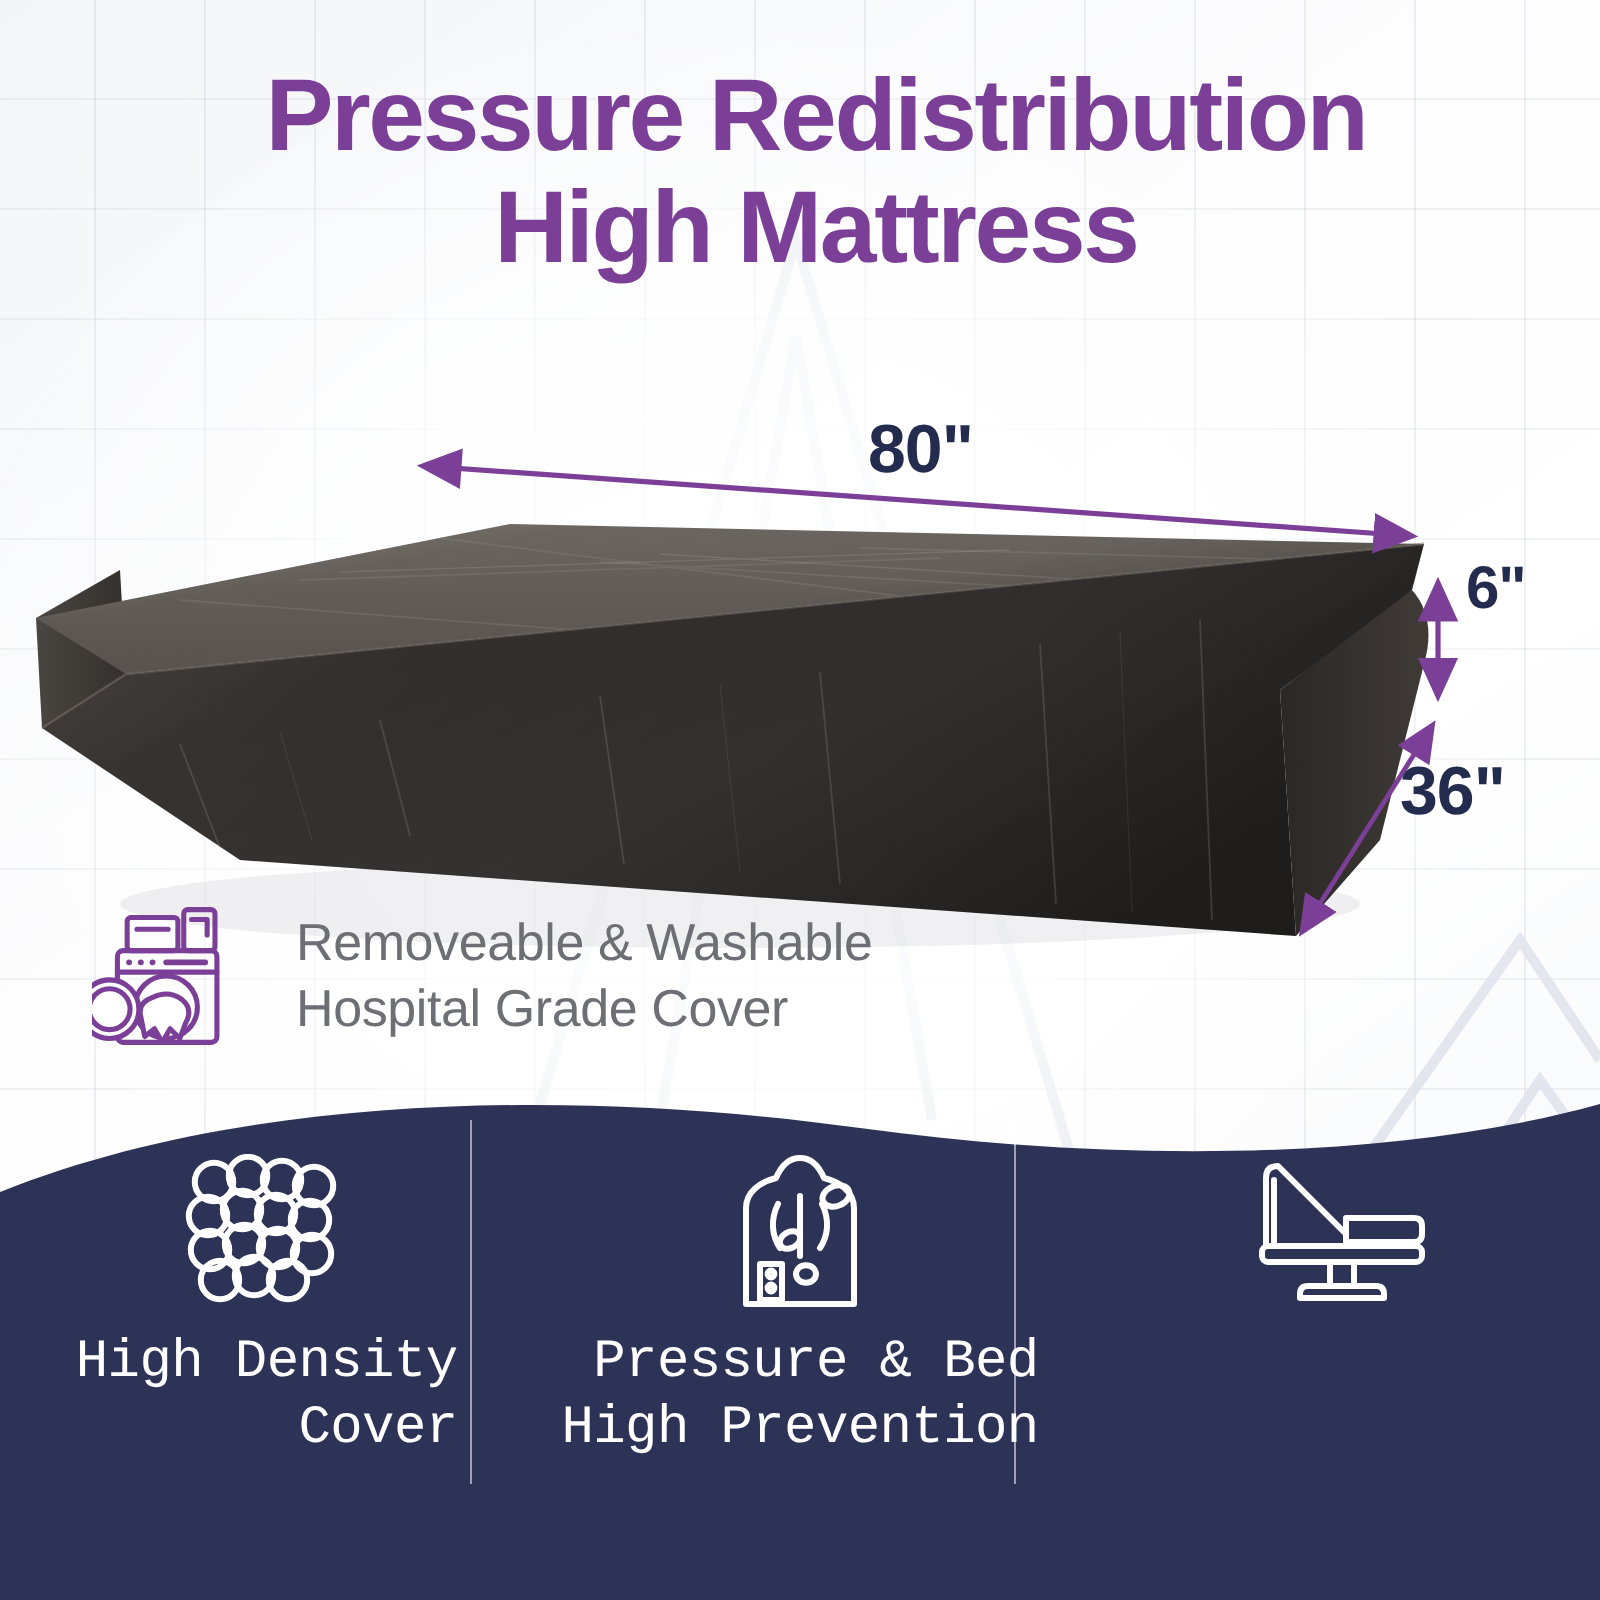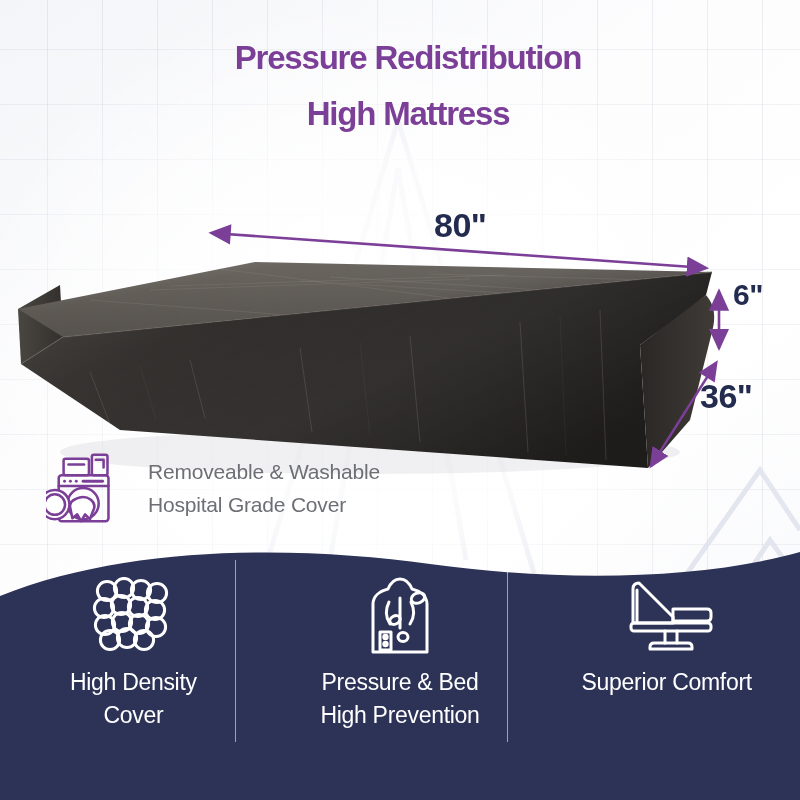--- a/index.html
+++ b/index.html
@@ -40,21 +40,21 @@
 
   
   .title-block {
     position:absolute; left:0; right:0; top:30px;
     text-align:center;
     z-index:6;
   }
   .title-line {
     color:#7B3F98;
     font-weight:bold;
-    font-size:33px;
+    font-size:51px;
     line-height:56px;
     letter-spacing:-1.2px;
     white-space:nowrap;
     margin-left:16px;
   }
 
   
   .product-wrap { position:absolute; left:0; top:0; width:800px; height:800px; z-index:3; pointer-events:none; }
 
   
@@ -71,21 +71,21 @@
 
   
   .cover-feature {
     position:absolute; left:46px; top:448px;
     display:flex; align-items:center; gap:20px;
     z-index:7;
   }
   .cover-icon { width:82px; height:80px; flex:0 0 auto; }
   .cover-text {
     color:#6d6f75;
-    font-size:21px;
+    font-size:26px;
     line-height:33px;
     letter-spacing:-0.2px;
     white-space:nowrap;
   }
 
   
   .banner { position:absolute; left:0; bottom:0; width:800px; height:250px; z-index:8; }
   .banner-bg { position:absolute; inset:0; width:800px; height:250px; }
 
   .features {
@@ -95,24 +95,25 @@
   }
   .feature-col {
     flex:1 1 0; position:relative;
     display:flex; flex-direction:column; align-items:center;
     padding:0 8px;
   }
   .feature-icon { height:78px; display:flex; align-items:center; justify-content:center; }
   .feature-label {
     margin-top:12px;
     color:#ffffff;
-    font-size:23px;
+    font-size:27px;
     line-height:33px;
-    text-align:center;
+    text-align:right;
     letter-spacing:-0.3px;
+    font-family:Liberation Mono, monospace;
   }
   .divider {
     position:absolute; top:10px;
     width:1px; height:182px;
     background:rgba(255,255,255,.55);
   }
   #divider-1 { left:235px; }
   #divider-2 { left:507px; }
 </style>
 </head>
@@ -346,21 +347,20 @@
               <path d="M 52 32 L 86 32 Q 90 32 90 36 L 90 40 Q 90 44 86 44 L 52 44 Z"></path>
 
               <rect x="10" y="46" width="80" height="8" rx="3"></rect>
 
               <path d="M 44 54 L 44 66 M 56 54 L 56 66"></path>
               <path d="M 33 66 L 67 66 Q 71 66 71 70 L 71 72 L 29 72 L 29 70 Q 29 66 33 66 Z"></path>
             </g>
           </svg>
         </div>
         <div class="feature-label">
-          <div>Superior Comfort</div>
         </div>
       </div>
 
       <div class="divider" id="divider-1"></div>
       <div class="divider" id="divider-2"></div>
     </div>
   </div>
 
 </div>
 

